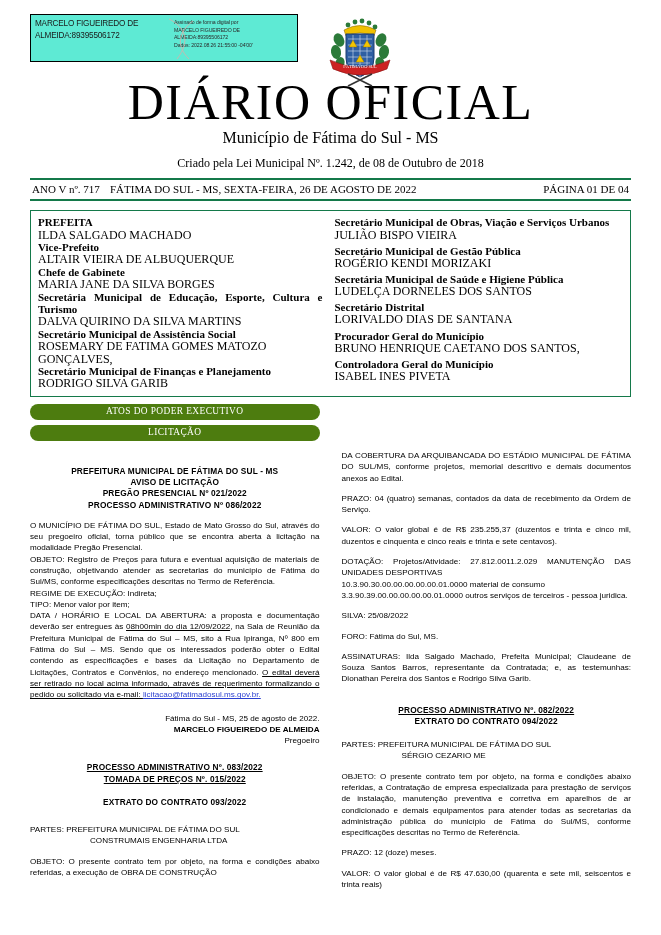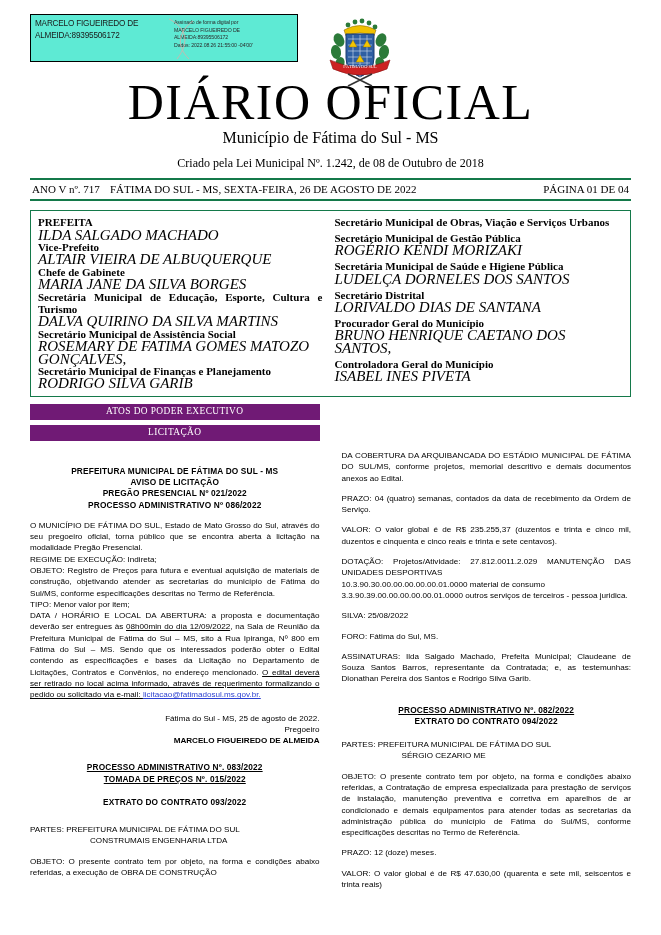--- a/index.html
+++ b/index.html
@@ -87,32 +87,33 @@
   .offcol { width:50%; box-sizing:border-box; }
   .offcol.left { padding-right:8px; }
   .offcol.right { padding-left:4px; }
   .role {
     font-family:"Liberation Serif", serif;
     font-size:11px; line-height:12.2px; font-weight:bold;
     text-align:justify;
   }
   .person {
     font-family:"Liberation Serif", serif;
-    font-size:15px; line-height:12.6px; font-weight:400;font-style:italic;
+    font-size:12px; line-height:12.6px; font-weight:400;
   }
   .offcol.right .role { margin-top:3.5px; }
   .offcol.right .role:first-child { margin-top:0; }
 
   
   .banner {
-    background:#701a75; color:#fff;
+    background:#4d7c0f; color:#fff;
     font-family:"Liberation Serif", serif;
     font-size:9.4px; line-height:13px;
     text-align:center; letter-spacing:.4px;
     padding:1px 0 2px 0;
+    border-radius:8px;
   }
   .banner.exec { margin-top:7px; }
   .banner.lic  { margin-top:5px; }
 
   
   .cols { display:flex; margin-top:9px; }
   .col { width:50%; box-sizing:border-box; }
   .col.left  { padding-right:11px; }
   .col.right { padding-left:11px; }
 
@@ -219,20 +220,21 @@
       <div class="person">MARIA JANE DA SILVA BORGES</div>
       <div class="role">Secretária Municipal de Educação, Esporte, Cultura e Turismo</div>
       <div class="person">DALVA QUIRINO DA SILVA MARTINS</div>
       <div class="role">Secretário Municipal de Assistência Social</div>
       <div class="person">ROSEMARY DE FATIMA GOMES MATOZO GONÇALVES,</div>
       <div class="role">Secretário Municipal de Finanças e Planejamento</div>
       <div class="person">RODRIGO SILVA GARIB</div>
     </div>
     <div class="offcol right">
       <div class="role">Secretário Municipal de Obras, Viação e Serviços Urbanos</div>
+      <div class="person">JULIÃO BISPO VIEIRA</div>
       <div class="role">Secretário Municipal de Gestão Pública</div>
       <div class="person">ROGÉRIO KENDI MORIZAKI</div>
       <div class="role">Secretária Municipal de Saúde e Higiene Pública</div>
       <div class="person">LUDELÇA DORNELES DOS SANTOS</div>
       <div class="role">Secretário Distrital</div>
       <div class="person">LORIVALDO DIAS DE SANTANA</div>
       <div class="role">Procurador Geral do Município</div>
       <div class="person">BRUNO HENRIQUE CAETANO DOS SANTOS,</div>
       <div class="role">Controladora Geral do Município</div>
       <div class="person">ISABEL INES PIVETA</div>
@@ -251,32 +253,32 @@
 
     <div class="col left">
       <div class="sp16"></div>
       <div class="ctitle">PREFEITURA MUNICIPAL DE FÁTIMA DO SUL - MS</div>
       <div class="ctitle">AVISO DE LICITAÇÃO</div>
       <div class="ctitle">PREGÃO PRESENCIAL Nº 021/2022</div>
       <div class="ctitle">PROCESSO ADMINISTRATIVO Nº  086/2022</div>
 
       <div class="p mt"><b>O MUNICÍPIO DE FÁTIMA DO SUL</b><span>, Estado de Mato Grosso do Sul, através do seu pregoeiro oficial, torna público que se encontra aberta à licitação na modalidade Pregão Presencial.</span></div>
 
+      <div class="p"><b>OBJETO:</b><span> Registro de Preços para futura e eventual aquisição de materiais de construção, objetivando atender as secretarias do município de Fátima do Sul/MS, conforme especificações descritas no Termo de Referência.</span></div>
+
       <div class="p"><b>REGIME DE EXECUÇÃO:</b><span> Indireta;</span></div>
-
-      <div class="p"><b>OBJETO:</b><span> Registro de Preços para futura e eventual aquisição de materiais de construção, objetivando atender as secretarias do município de Fátima do Sul/MS, conforme especificações descritas no Termo de Referência.</span></div>
 
       <div class="p"><b>TIPO:</b><span> Menor valor por item;</span></div>
 
       <div class="p"><b>DATA / HORÁRIO E LOCAL DA ABERTURA:</b><span> a proposta e documentação deverão ser entregues às </span><b class="u">08h00min do dia 12/09/2022</b><span>, na Sala de Reunião da Prefeitura Municipal de Fátima do Sul – MS, sito á Rua Ipiranga, Nº 800 em Fátima do Sul – MS. Sendo que os interessados poderão obter o Edital contendo as especificações e bases da Licitação no Departamento de Licitações, Contratos e Convênios, no endereço mencionado. </span><b class="u">O edital deverá ser retirado no local acima informado, através de requerimento formalizando o pedido ou solicitado via e-mail: </b><a href="#" class="link">licitacao@fatimadosul.ms.gov.br.</a></div>
 
       <div class="sp12"></div>
       <div class="p right">Fátima do Sul - MS, 25 de agosto de 2022.</div>
+      <div class="p right" style="font-weight:bold;">MARCELO FIGUEIREDO DE ALMEIDA</div>
       <div class="p right">Pregoeiro</div>
-      <div class="p right" style="font-weight:bold;">MARCELO FIGUEIREDO DE ALMEIDA</div>
 
       <div class="sp16"></div>
       <div class="ctitle u">PROCESSO ADMINISTRATIVO Nº. 083/2022</div>
       <div class="ctitle u">TOMADA DE PREÇOS Nº. 015/2022</div>
       <div class="sp12"></div>
       <div class="ctitle">EXTRATO DO CONTRATO 093/2022</div>
 
       <div class="sp16"></div>
       <div class="p"><span>PARTES:</span><span> PREFEITURA MUNICIPAL DE FÁTIMA DO SUL</span></div>
       <div class="p" style="padding-left:60px;">CONSTRUMAIS ENGENHARIA LTDA</div>

